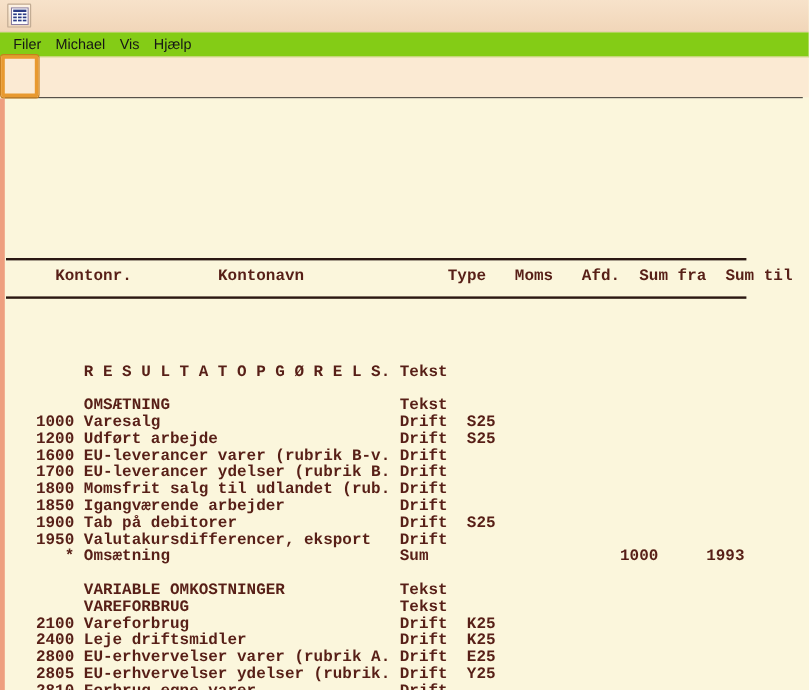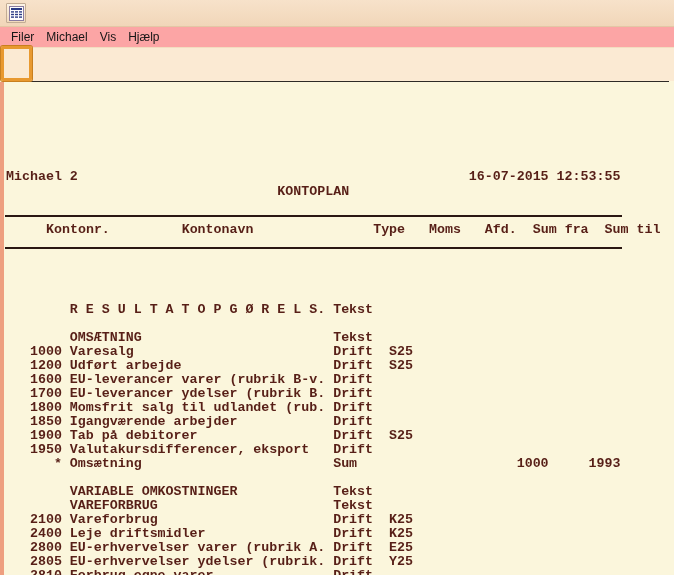--- a/index.html
+++ b/index.html
@@ -16,21 +16,21 @@
   }
   .app-btn{
     position:absolute;left:6px;top:3px;width:20px;height:20px;
     background:linear-gradient(#FDF3E6,#F2DABD);
     border:1px solid #C2AC94;border-radius:1px;
     display:flex;align-items:center;justify-content:center;
     padding:0;cursor:default;
   }
   .menubar{
     position:absolute;left:0;top:27px;width:674px;height:21px;
-    background:#fca5a5;border-bottom:1px solid #F3DDC0;
+    background:#84cc16;border-bottom:1px solid #F3DDC0;
     display:flex;align-items:center;gap:10px;
     padding-left:10px;box-sizing:border-box;
     font-size:12px;color:#161616;
   }
   .menubar .mi{padding:1px 1px;cursor:default;}
   .toolbar{
     position:absolute;left:0;top:48px;width:674px;height:33px;
     background:#FBEAD3;
   }
   .tbtn{
@@ -134,22 +134,20 @@
       <rect x="20.8" y="6" width="1.2" height="6" fill="#8A8490"></rect>
     </svg>
   </button>
 </div>
 
 <div class="content-topline"></div>
 
 <div class="highlight-box"></div>
 
 <div class="report">
-  <pre class="rl" style="top:88px;">Michael 2                                                 16-07-2015 12:53:55</pre>
-  <pre class="rl" style="top:103px;">                                  KONTOPLAN</pre>
   <div class="rule" style="top:133px;"></div>
   <pre class="rl" style="top:141px;padding-left:40px;">Kontonr.         Kontonavn               Type   Moms   Afd.  Sum fra  Sum til</pre>
   <div class="rule" style="top:165px;"></div>
   <pre class="rl" style="top:221px;">        R E S U L T A T O P G Ø R E L S. Tekst
 
         OMSÆTNING                        Tekst
    1000 Varesalg                         Drift  S25
    1200 Udført arbejde                   Drift  S25
    1600 EU-leverancer varer (rubrik B-v. Drift
    1700 EU-leverancer ydelser (rubrik B. Drift

